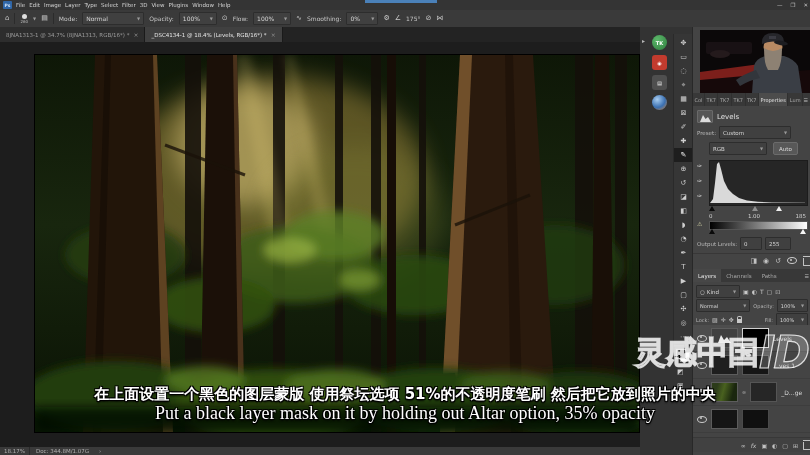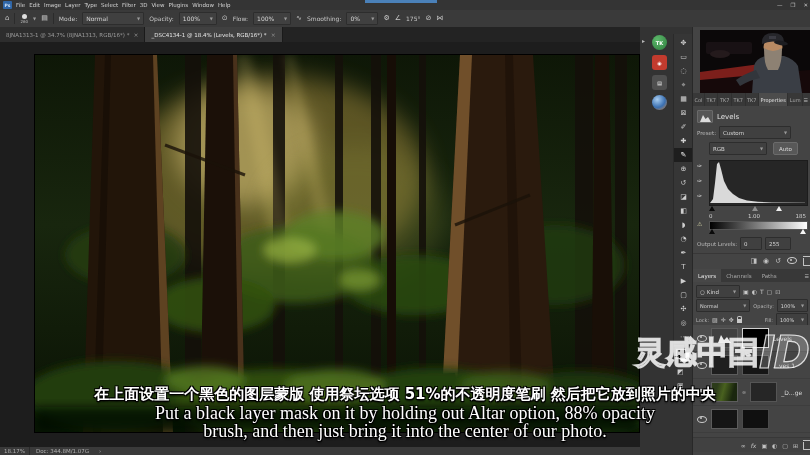--- a/index.html
+++ b/index.html
@@ -532,16 +532,15 @@
   </div>
 
   <div id="watermark">
     <div id="wmrow">
       <span id="wmbrand">灵感中国</span>
       <span id="wmlogo">ID</span>
     </div>
   </div>
 
   <div class="sub" id="subzh">在上面设置一个黑色的图层蒙版 使用祭坛选项 51%的不透明度笔刷 然后把它放到照片的中央</div>
-  <div class="sub" id="suben1">Put a black layer mask on it by holding out Altar option, 88% opacity</div>
-  <div class="sub" id="suben2">brush, and then just bring it into the center of our photo.</div>
+  <div class="sub" id="suben1">Put a black layer mask on it by holding out Altar option, 35% opacity</div>
 
 </div>
 
 </body></html>

